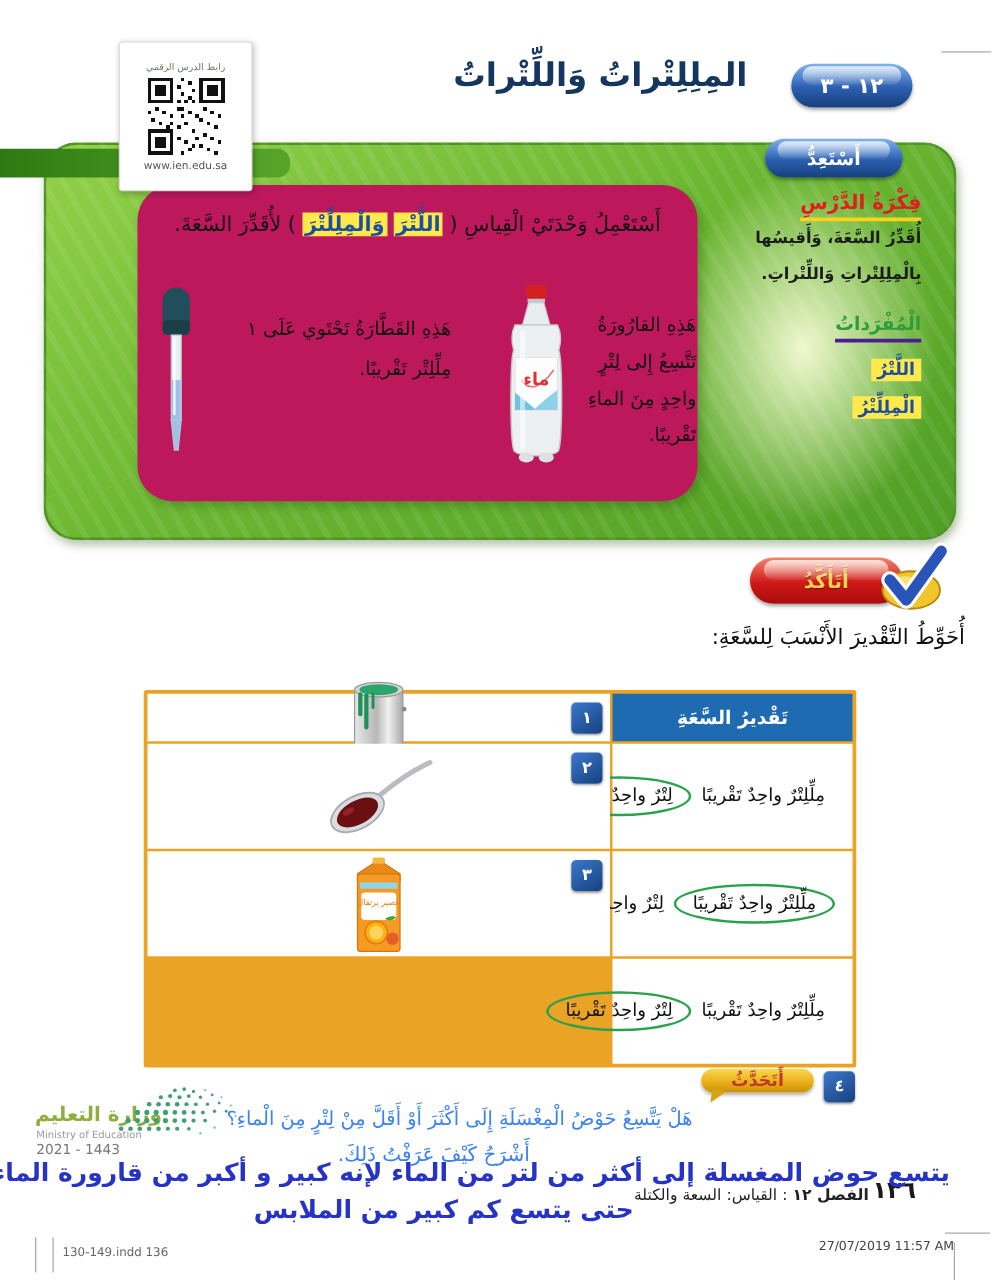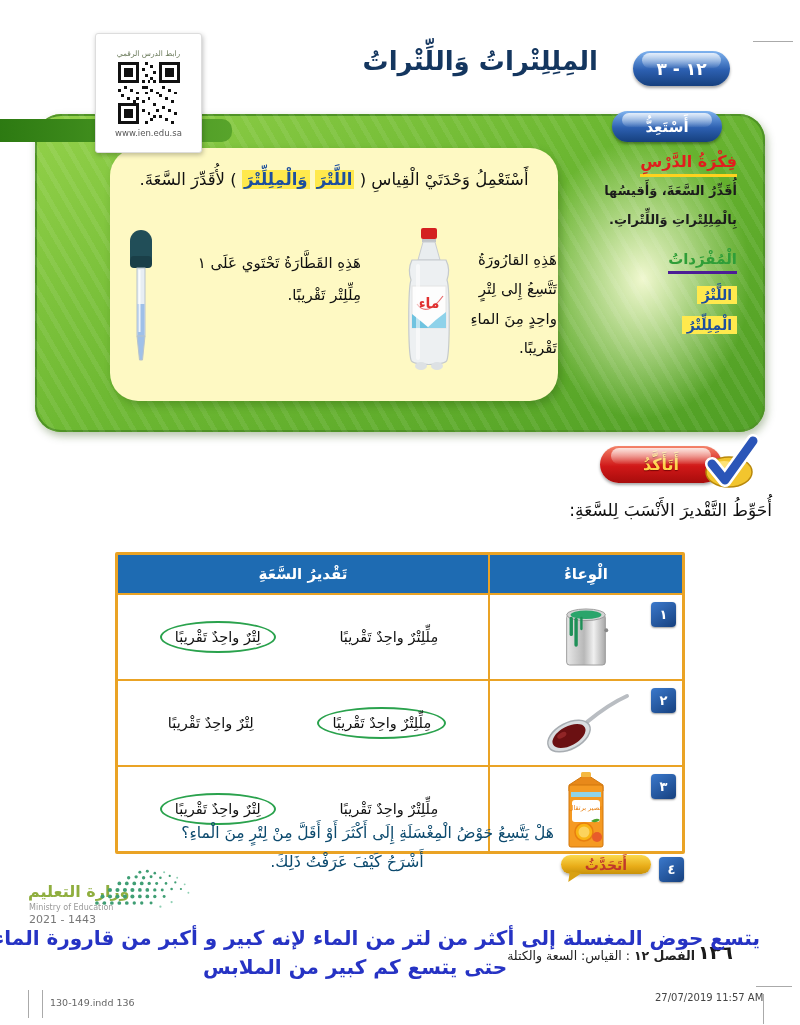--- a/index.html
+++ b/index.html
@@ -62,21 +62,21 @@
     box-shadow:0 2px 3px rgba(0,0,0,.35);
     color:#fff;font-weight:bold;font-size:15px;
     display:flex;align-items:center;justify-content:center;
   }
   .sidebar-halo{
     right:15px;top:25px;width:215px;height:280px;position:absolute;
     background:radial-gradient(closest-side,rgba(248,252,216,.95),rgba(248,252,216,0));
   }
   .white-box{
     left:110px;top:148px;width:448px;height:253px;position:absolute;z-index:4;
-    background:#fef9c3;border-radius:28px;
+    background:#be185d;border-radius:28px;
     box-shadow:3px 4px 8px rgba(30,70,10,.28);
   }
 
   .intro-sentence{
     left:15px;right:15px;top:22px;position:absolute;direction:rtl;text-align:center;
     font-size:16.5px;color:#111;
   }
   .hl{background:#ffe94d;color:#1d4f9e;font-weight:bold;padding:0 2px;}
   .bottle-text{left:355px;top:98px;width:92px;position:absolute;direction:rtl;text-align:right;font-size:15px;line-height:1.95;color:#111;}
   .dropper-text{left:83px;top:100px;width:168px;position:absolute;direction:rtl;text-align:right;font-size:15px;line-height:2.1;color:#111;}
@@ -134,21 +134,21 @@
     background:linear-gradient(#fbd94e 0%,#e8ac18 60%,#c8920a 100%);
     box-shadow:0 2px 3px rgba(0,0,0,.3);
     color:#c0392b;font-weight:bold;font-size:14px;
     display:flex;align-items:center;justify-content:center;
   }
   .speech-bubble::after{
     content:'';position:absolute;left:8px;bottom:-9px;width:0;height:0;
     border-top:11px solid #d8a112;border-right:12px solid transparent;
     transform:rotate(8deg);
   }
-  .question{left:140px;top:824px;width:414px;position:absolute;direction:rtl;color:#0c4a6e;z-index:2;}
+  .question{left:140px;top:886px;width:414px;position:absolute;direction:rtl;color:#3b82f6;z-index:2;}
   .q-line1{font-size:15.5px;text-align:right;white-space:nowrap;}
   .q-line2{font-size:16px;text-align:center;margin-top:10px;}
 
   .answer1{left:70px;top:926px;width:690px;position:absolute;direction:rtl;text-align:center;
     font-size:20px;font-weight:bold;color:#2633c4;z-index:4;white-space:nowrap;}
   .answer2{left:160px;top:955px;width:390px;position:absolute;direction:rtl;text-align:center;
     font-size:20px;font-weight:bold;color:#2633c4;z-index:4;}
 
   
   .moe-dots{left:82px;top:866px;position:absolute;z-index:1;}
@@ -294,21 +294,20 @@
 <svg class="check-icon" width="70" height="58" viewBox="0 0 70 58">
   <ellipse cx="32" cy="38" rx="23" ry="15" fill="#f2c52e" stroke="#b8880a" stroke-width="1.5"></ellipse>
   <ellipse cx="27" cy="33" rx="12" ry="6" fill="#ffe98a" opacity=".8"></ellipse>
   <path d="M15,30 L28,46 L56,7" fill="none" stroke="#ffffff" stroke-width="14" stroke-linecap="round" stroke-linejoin="round"></path>
   <path d="M15,30 L28,46 L56,7" fill="none" stroke="#2a55b8" stroke-width="9" stroke-linecap="round" stroke-linejoin="round"></path>
 </svg>
 
 <div class="instruction">أُحَوِّطُ التَّقْديرَ الأَنْسَبَ لِلسَّعَةِ:</div>
 
 <div class="ctable">
-  <div class="th">الْوِعاءُ</div>
   <div class="th">تَقْديرُ السَّعَةِ</div>
 
   <div class="cell cell-item">
     <div class="num-badge">١</div>
     <svg width="58" height="64" viewBox="0 0 60 66">
       <defs>
           <linearGradient id="sil" x1="0" x2="1">
             <stop offset="0" stop-color="#e8e8e8"></stop>
             <stop offset=".45" stop-color="#b8b8b8"></stop>
             <stop offset=".7" stop-color="#f0f0f0"></stop>

